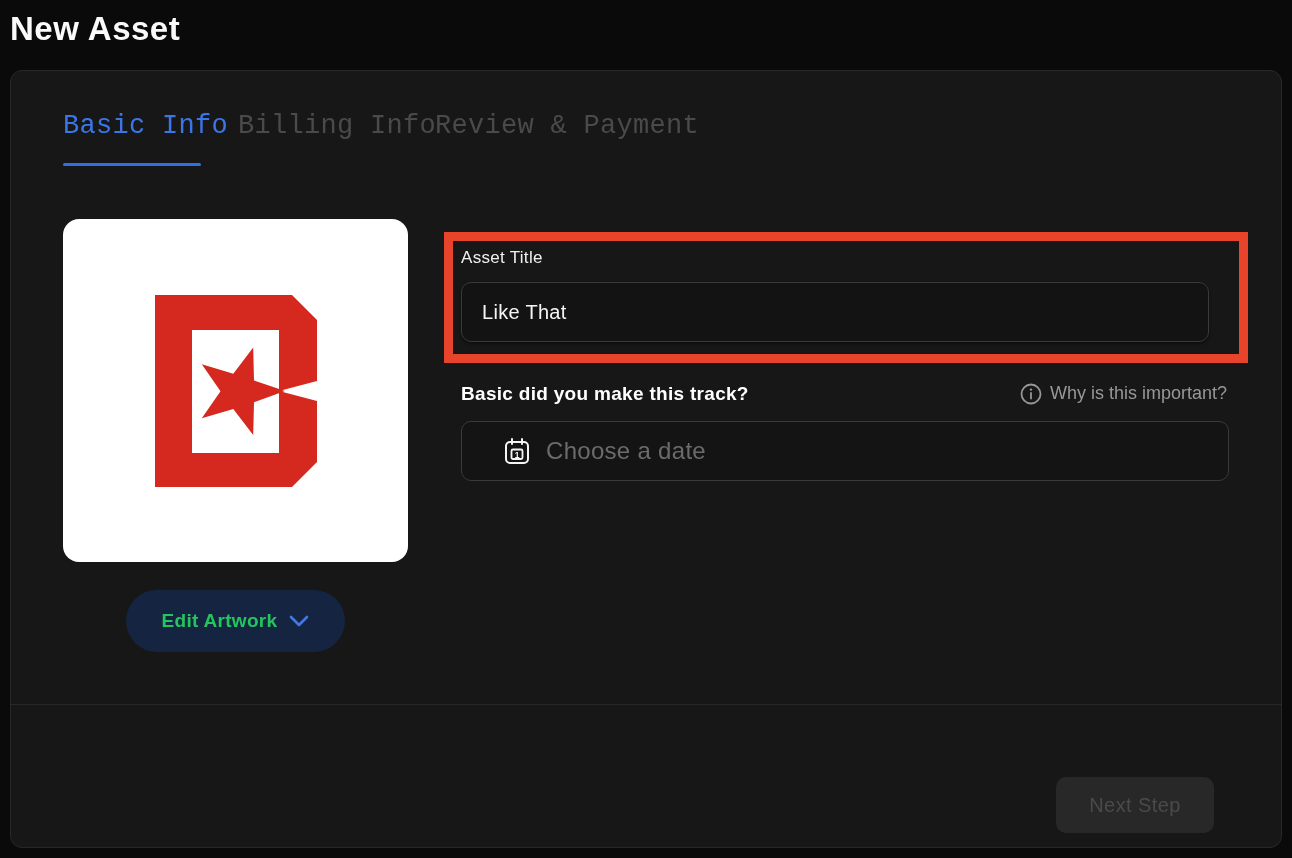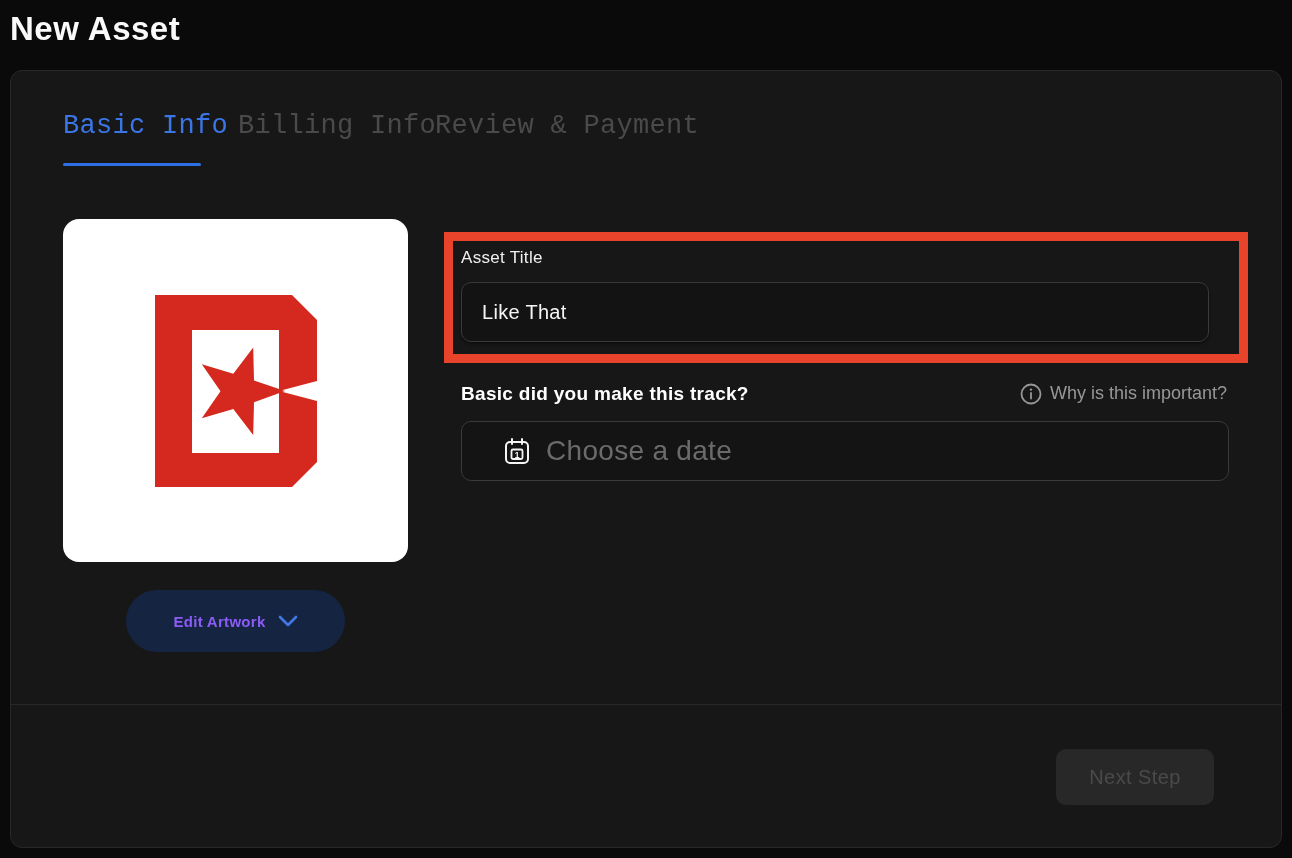--- a/index.html
+++ b/index.html
@@ -46,21 +46,21 @@
     display: flex; align-items: center; justify-content: center;
   }
   .edit-artwork-btn {
     position: absolute; left: 115px; top: 519px;
     width: 219px; height: 62px;
     background: #152440; border: none; border-radius: 31px;
     display: flex; align-items: center; justify-content: center; gap: 12px;
     cursor: pointer;
   }
   .edit-artwork-btn .btn-label {
-    color: #8b5cf6; font-size: 15px; font-weight: 700;
+    color: #22c55e; font-size: 19px; font-weight: 700;
     letter-spacing: 0.3px;
     font-family: "Liberation Sans", sans-serif;
   }
   
   .annotation-box {
     position: absolute; left: 433px; top: 161px;
     width: 804px; height: 131px;
     border: 9px solid #e8432b;
     pointer-events: none;
   }
@@ -99,29 +99,29 @@
     position: absolute; left: 450px; top: 350px;
     width: 768px; height: 60px;
     background: #141414;
     border: 1px solid #3a3a3a;
     border-radius: 10px;
     display: flex; align-items: center; gap: 16px;
     padding: 0 20px 0 42px;
     cursor: pointer;
   }
   .date-placeholder {
-    color: #6b6b6b; font-size: 28px; letter-spacing: 0.3px;
+    color: #6b6b6b; font-size: 24px; letter-spacing: 0.3px;
   }
   
   .footer-divider {
     position: absolute; left: 0; top: 633px;
     width: 100%; height: 1px; background: #282828;
   }
   .next-step-btn {
-    position: absolute; top: 678px; right: 67px;
+    position: absolute; top: 706px; right: 67px;
     width: 158px; height: 56px;
     background: #282828; border: none; border-radius: 10px;
     color: #4a4a4a; font-size: 20px; font-weight: 500;
     letter-spacing: 0.4px;
     font-family: "Liberation Sans", sans-serif;
     cursor: not-allowed;
   }
   .icon { display: inline-flex; }
 </style>
 </head>

